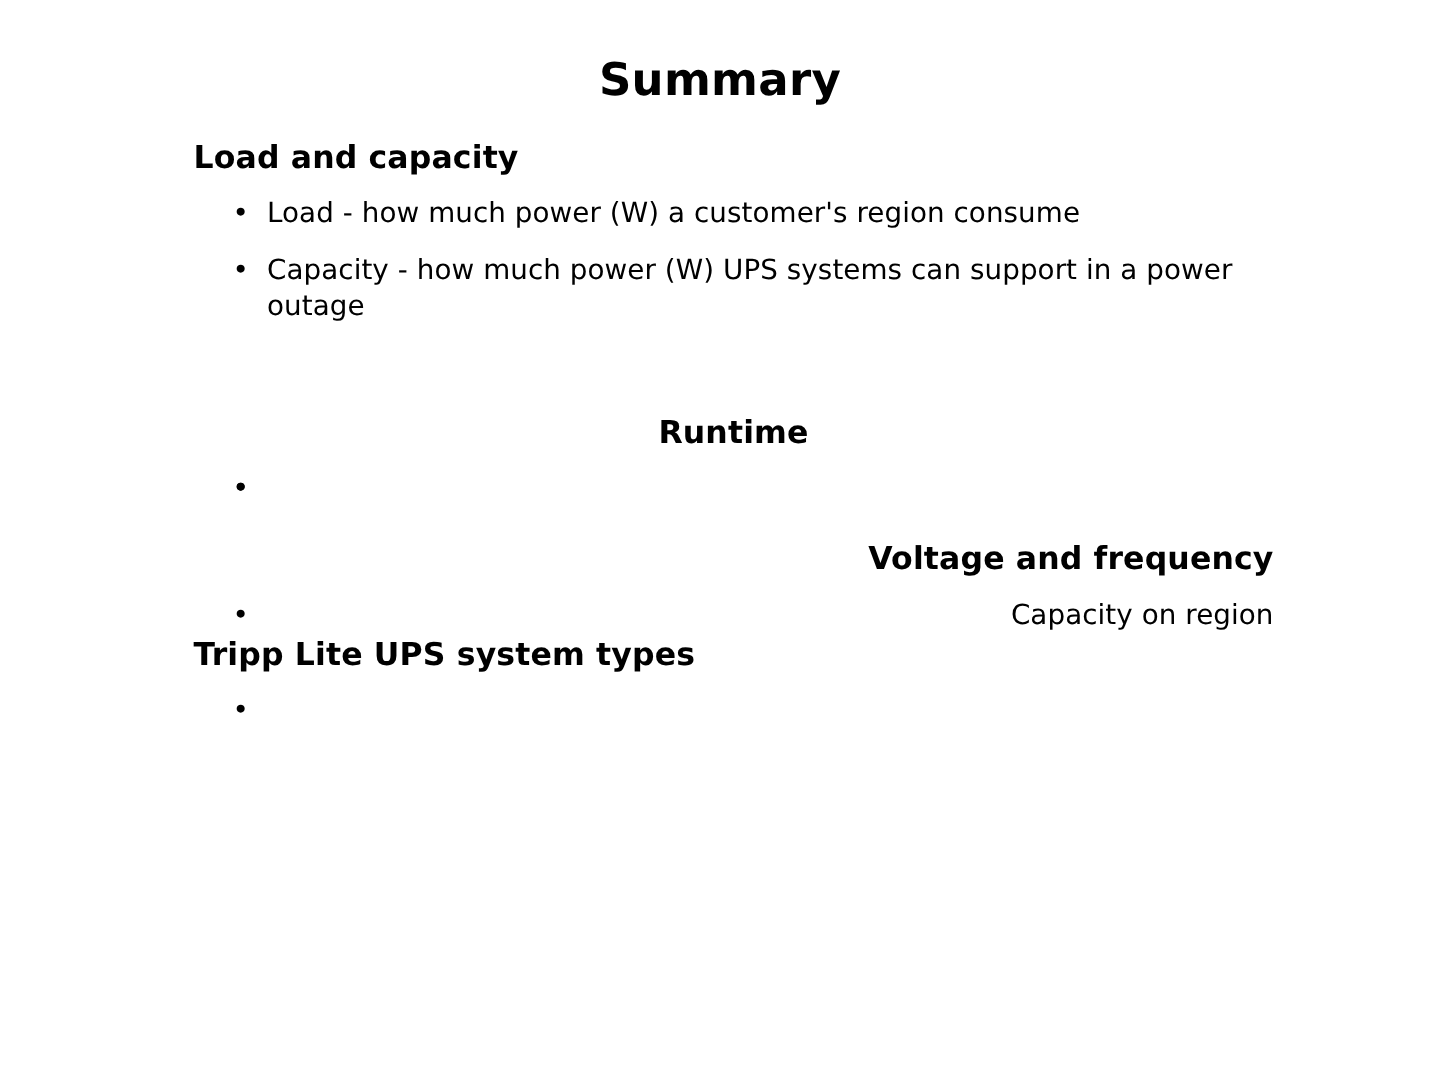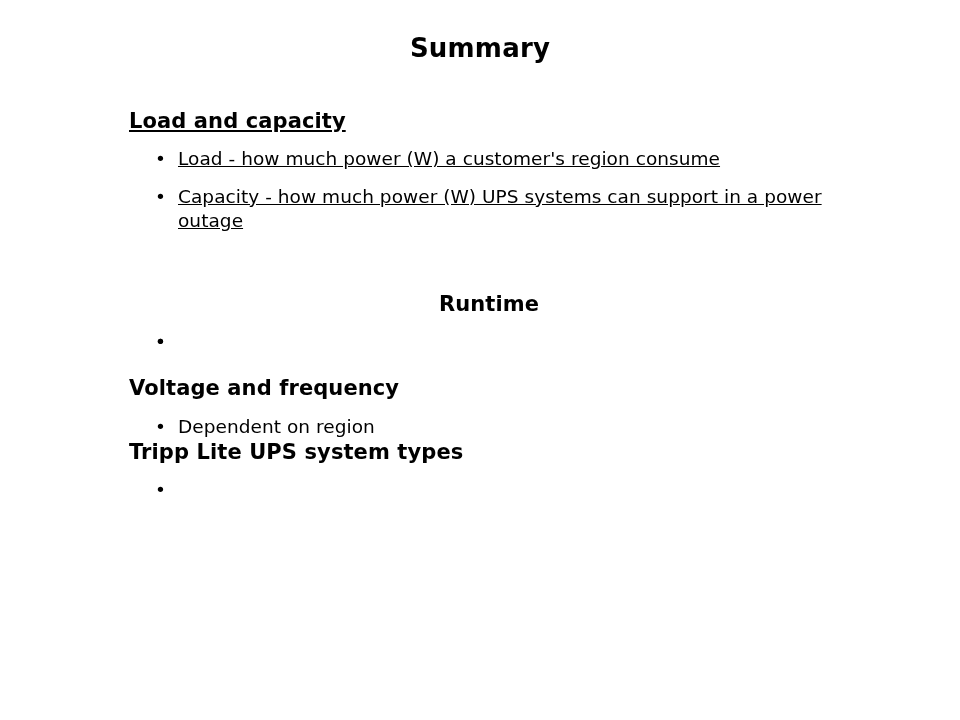--- a/index.html
+++ b/index.html
@@ -20,21 +20,21 @@
     width: 960px;
     height: 720px;
     box-sizing: border-box;
   }
   .slide-title {
     position: absolute;
     top: 16px;
     left: 0;
     width: 960px;
     text-align: center;
-    font-size: 26px;
+    font-size: 30px;
     font-weight: bold;
     letter-spacing: 0.2px;
     line-height: 1.2;
   }
   .content {
     position: absolute;
     top: 92px;
     left: 129px;
     width: 720px;
   }
@@ -62,23 +62,23 @@
     letter-spacing: 0.05px;
   }
   .bullet-marker {
     position: absolute;
     left: 26px;
     top: 0;
     font-size: 18.5px;
     line-height: 1.33;
   }
   
-  .sec-load      { margin-top: 16px; text-decoration: underline; }
+  .sec-load      { margin-top: 0px; }
   .sec-runtime   { margin-top: 57px; text-align: center; }
-  .sec-voltage   { margin-top: 58px; }
+  .sec-voltage   { margin-top: 58px; text-align: right; }
   .sec-types     { }
   .sec-load .bullet-list     { margin-top: 3px; }
   .sec-runtime .bullet-list  { margin-top: 2px; }
   .sec-voltage .bullet-list  { margin-top: 2px; }
   .sec-types .bullet-list    { margin-top: 2px; }
 </style>
 </head>
 <body>
 
 <div class="slide">
@@ -111,21 +111,21 @@
           <span class="bullet-marker">•</span>
         </li>
       </ul>
     </section>
 
     <section class="section sec-voltage">
       <h2 class="section-heading">Voltage and frequency</h2>
       <ul class="bullet-list">
         <li class="bullet-item">
           <span class="bullet-marker">•</span>
-          <span>Dependent on region</span>
+          <span>Capacity on region</span>
         </li>
       </ul>
     </section>
 
     <section class="section sec-types">
       <h2 class="section-heading">Tripp Lite UPS system types</h2>
       <ul class="bullet-list">
         <li class="bullet-item">
           <span class="bullet-marker">•</span>
         </li>

